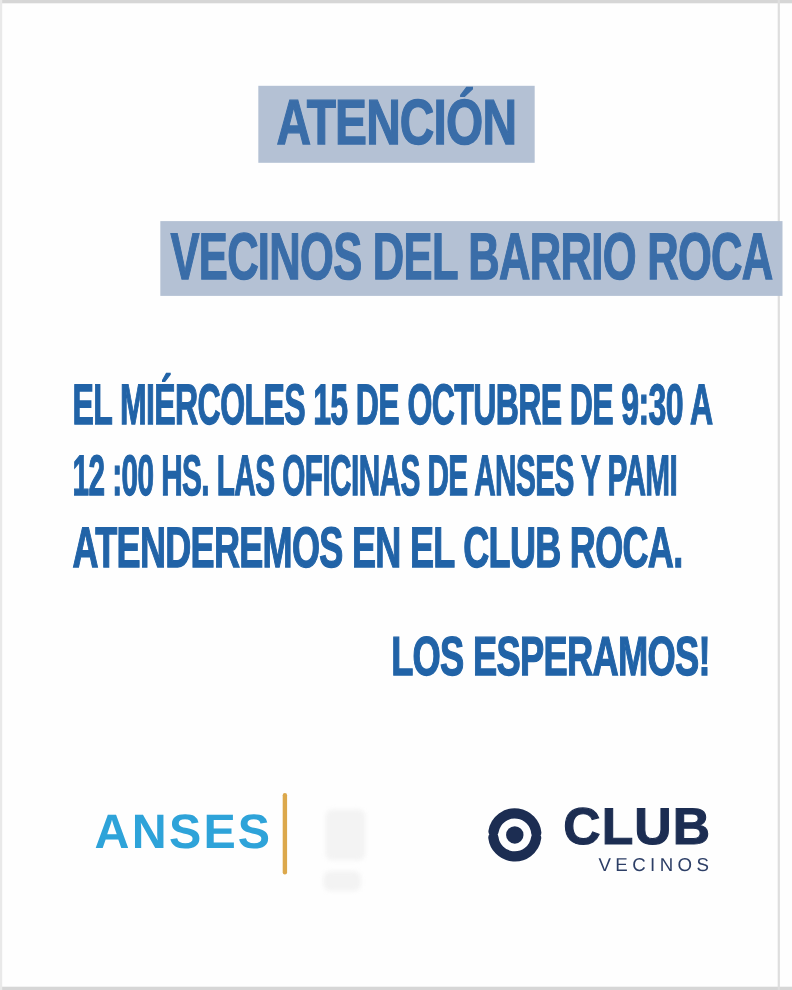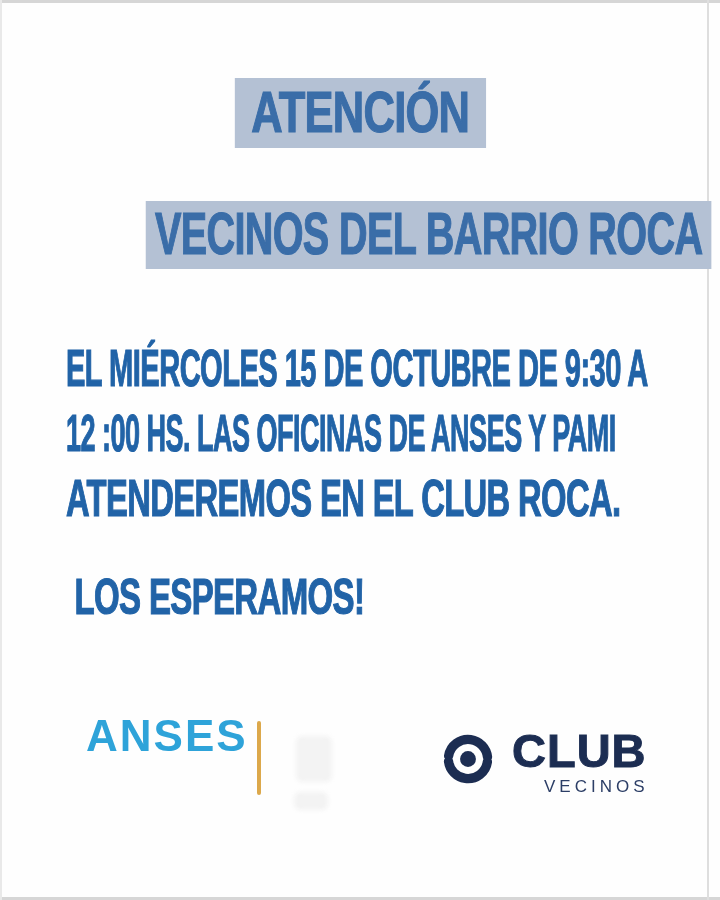--- a/index.html
+++ b/index.html
@@ -54,33 +54,33 @@
     position: absolute;
     left: 66px;
     color: #2163a7;
     font-size: 52px;
     transform-origin: left top;
   }
   .bl1 { top: 342px; transform: scaleX(0.56); }
   .bl2 { top: 407px; transform: scaleX(0.52); }
   .bl3 { top: 472px; transform: scaleX(0.63); }
 
-  .closing-wrap { position: absolute; top: 572px; left: 0; width: 100%; text-align: left; }
+  .closing-wrap { position: absolute; top: 572px; left: 0; width: 100%; text-align: right; }
   .closing {
     display: inline-block;
     color: #2163a7;
     font-size: 50px;
     transform: scaleX(0.66);
     transform-origin: center top;
   }
 
   
   .anses-label {
     position: absolute;
-    left: 86px; top: 714px;
+    left: 86px; top: 735px;
     font-size: 44px;
     font-weight: 700;
     letter-spacing: 2px;
     color: #2ea3d9;
     line-height: 1;
   }
   .divider {
     position: absolute;
     left: 257px; top: 721px;
     width: 4px; height: 74px;

